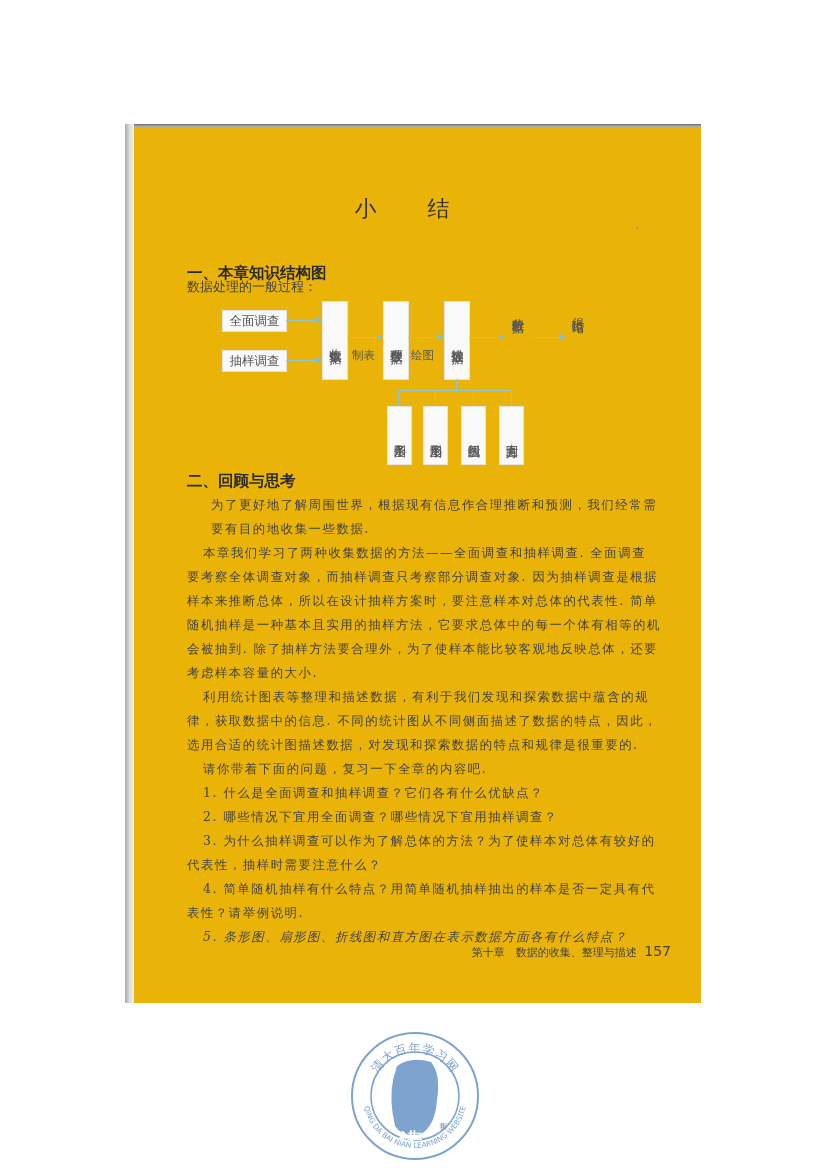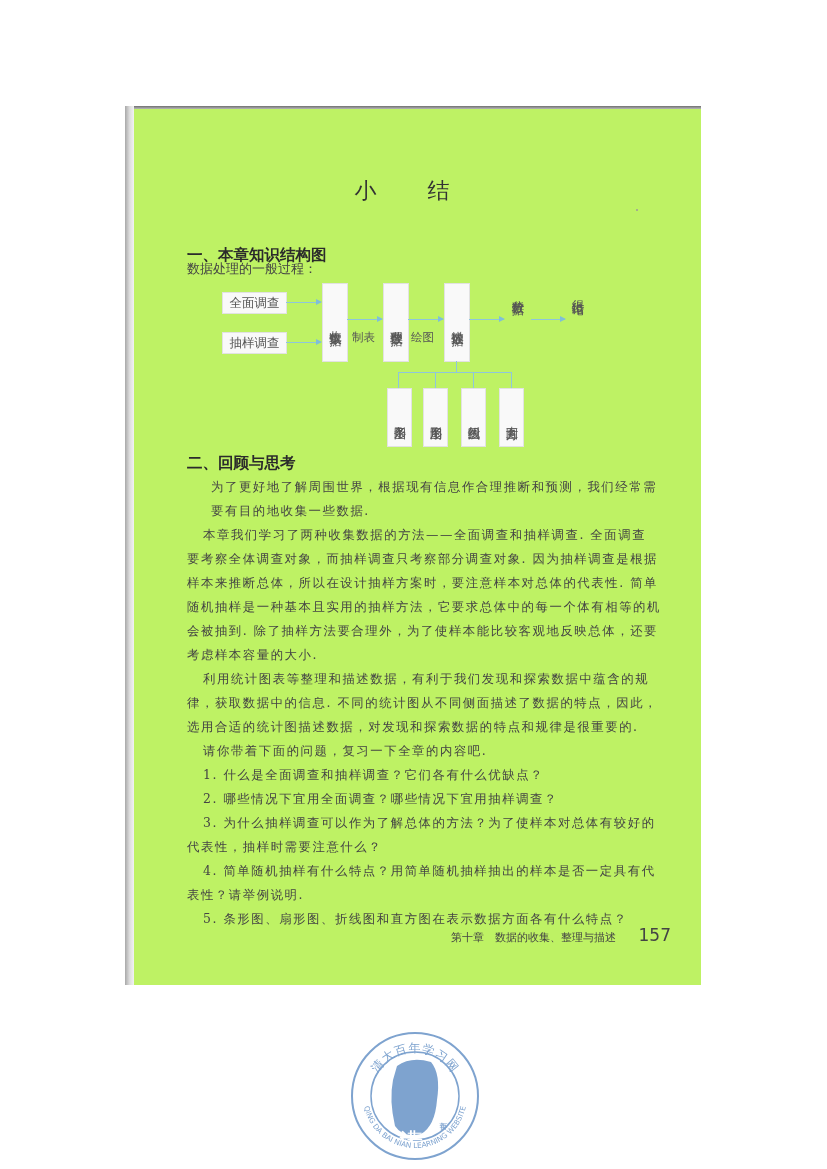--- a/index.html
+++ b/index.html
@@ -1,18 +1,18 @@
 <!DOCTYPE html>
 <html><head>
 <meta charset="utf-8">
 <style>
   html, body { margin:0; padding:0; }
   body { width:827px; height:1169px; background:#ffffff; position:relative; overflow:hidden;
          font-family:"DejaVu Serif","Liberation Serif",serif; color:#3a3a3a; }
-  .page { position:absolute; left:125px; top:106px; width:576px; height:879px; background:#bef264; }
+  .page { position:absolute; left:125px; top:124px; width:576px; height:879px; background:#eab308; }
   .page-top-edge { position:absolute; left:0; top:0; width:576px; height:3px;
                    background:linear-gradient(to bottom,#6f6f6f,#b8b8b8); }
   .page-left-edge { position:absolute; left:0; top:0; width:9px; height:879px;
                     background:linear-gradient(to right,#a8a8a8,#dcdcdc 50%,#f2f2f2); }
   .speck { position:absolute; width:2px; height:2px; background:#9a9a9a; border-radius:1px; }
   .abs { position:absolute; }
   .title { left:0; width:576px; top:70px; text-align:center; font-size:22px; letter-spacing:22px;
            color:#333; }
   .h { font-family:"DejaVu Sans","Liberation Sans",sans-serif; font-weight:bold; font-size:15.5px; color:#2b2b2b; }
   .sub { font-size:13px; color:#444; }
@@ -26,21 +26,21 @@
   .arrow::after { content:""; position:absolute; right:-1px; top:-3px; border-left:6px solid #7fbfd8;
                   border-top:3.5px solid transparent; border-bottom:3.5px solid transparent; }
   .vline { position:absolute; width:1px; background:#8ec6dc; }
   .hline { position:absolute; height:1px; background:#8ec6dc; }
   .lbl { position:absolute; font-size:11.5px; color:#555;margin-top:28px; }
   .body-line { position:absolute; left:62px; width:470px; font-size:12.4px; color:#444;
                letter-spacing:1.55px; white-space:nowrap; line-height:16px; }
   .indent { left:78px; }
   .footer { position:absolute; right:30px; top:819px; font-family:"DejaVu Sans","Liberation Sans",sans-serif;
             font-size:11px; color:#444; }
-  .footer .pn { font-size:17px; margin-left:19px; }
+  .footer .pn { font-size:14px; margin-left:4px; }
   .logo { position:absolute; left:349px; top:1030px; width:132px; height:132px; }
 </style>
 </head>
 <body>
 
 <div class="page">
   <div class="page-top-edge"></div>
   <div class="page-left-edge"></div>
   <div class="speck" style="left:511px; top:103px;"></div>
 
@@ -99,21 +99,21 @@
     <div class="body-line indent" style="top:565px;">利用统计图表等整理和描述数据，有利于我们发现和探索数据中蕴含的规</div>
     <div class="body-line" style="top:589px;">律，获取数据中的信息. 不同的统计图从不同侧面描述了数据的特点，因此，</div>
     <div class="body-line" style="top:613px;">选用合适的统计图描述数据，对发现和探索数据的特点和规律是很重要的.</div>
     <div class="body-line indent" style="top:637px;">请你带着下面的问题，复习一下全章的内容吧.</div>
     <div class="body-line indent" style="top:661px;">1. 什么是全面调查和抽样调查？它们各有什么优缺点？</div>
     <div class="body-line indent" style="top:685px;">2. 哪些情况下宜用全面调查？哪些情况下宜用抽样调查？</div>
     <div class="body-line indent" style="top:709px;">3. 为什么抽样调查可以作为了解总体的方法？为了使样本对总体有较好的</div>
     <div class="body-line" style="top:733px;">代表性，抽样时需要注意什么？</div>
     <div class="body-line indent" style="top:757px;">4. 简单随机抽样有什么特点？用简单随机抽样抽出的样本是否一定具有代</div>
     <div class="body-line" style="top:781px;">表性？请举例说明.</div>
-    <div class="body-line indent" style="top:805px;">5. 条形图、扇形图、折线图和直方图在表示数据方面各有什么特点？</div>
+    <div class="body-line indent" style="top:805px;font-style:italic;">5. 条形图、扇形图、折线图和直方图在表示数据方面各有什么特点？</div>
   </div>
 
   <div class="footer">
     <span>第十章　数据的收集、整理与描述</span>
     <span class="pn">157</span>
   </div>
 </div>
 
 <svg class="logo" viewBox="0 0 132 132">
   <defs>

